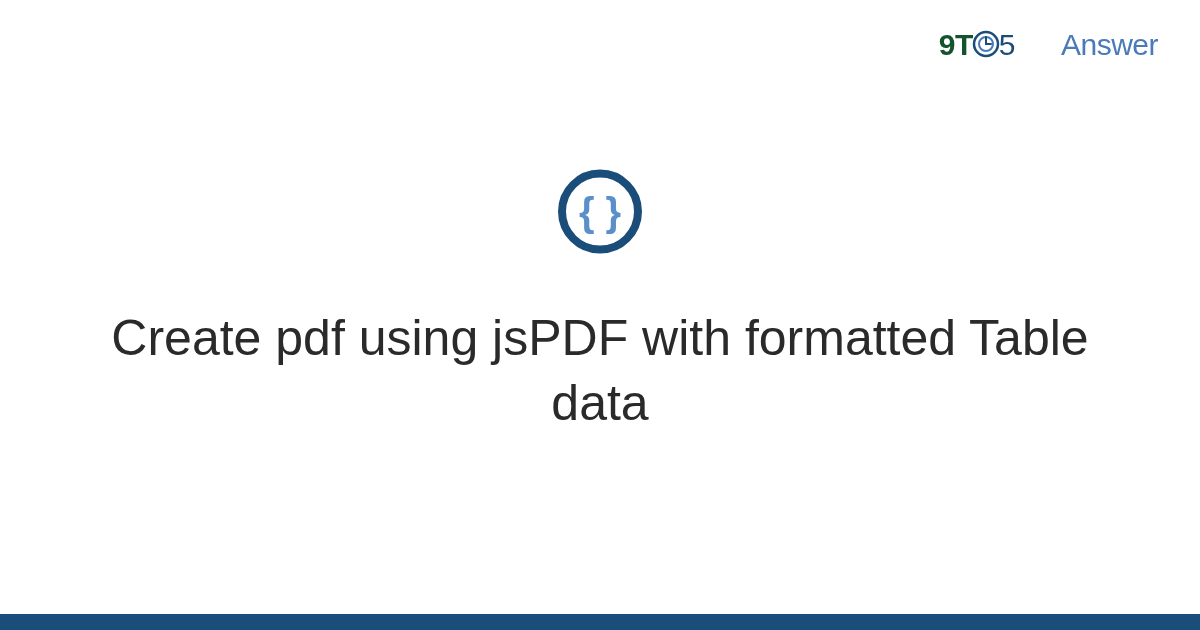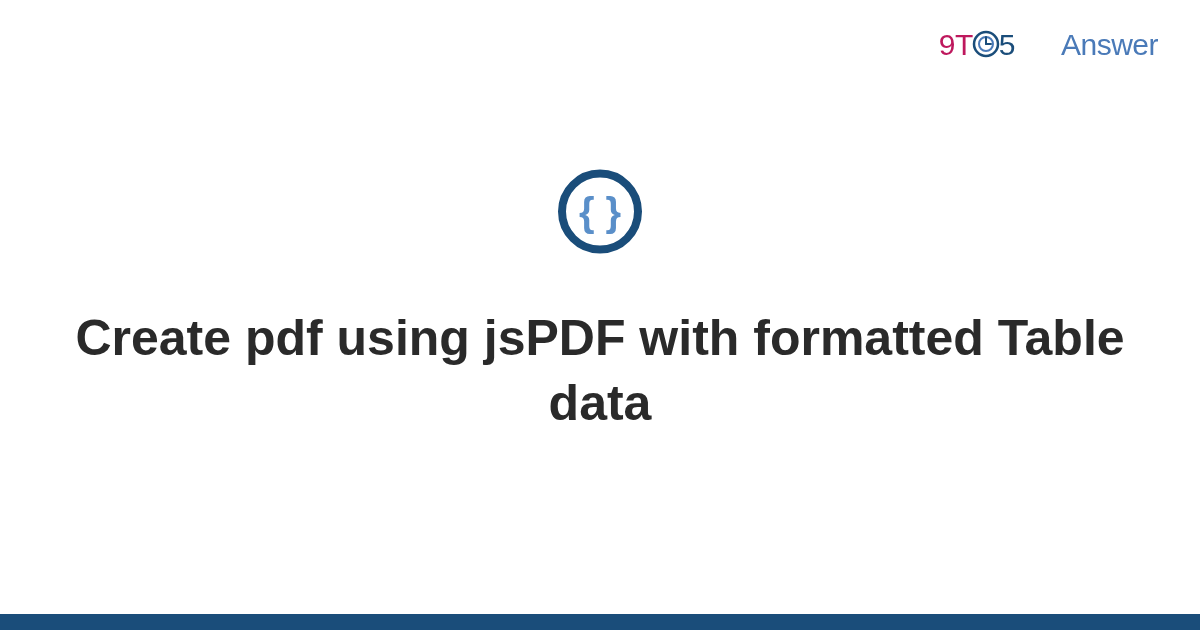--- a/index.html
+++ b/index.html
@@ -17,22 +17,22 @@
     }
     .logo {
       position: absolute;
       top: 28px;
       right: 42px;
       font-size: 30px;
       font-weight: 400;
       letter-spacing: -0.5px;
     }
     .logo-9t {
-      color: #be185d;
-      font-weight: 400;
+      color: #14532d;
+      font-weight: 700;
     }
     .logo-clock {
       display: inline-flex;
       align-items: center;
       justify-content: center;
       width: 28px;
       height: 28px;
       vertical-align: -3px;
       margin: 0 -1px;
     }
@@ -56,21 +56,21 @@
     .code-icon {
       display: inline-flex;
       align-items: center;
       justify-content: center;
       width: 88px;
       height: 88px;
       margin-bottom: 50px;
     }
     .title {
       font-size: 50px;
-      font-weight: 700;
+      font-weight: 400;
       color: #2a2a2a;
       line-height: 1.3;
       padding: 0 60px;
     }
     .footer-bar {
       position: absolute;
       bottom: 0;
       left: 0;
       width: 100%;
       height: 16px;

